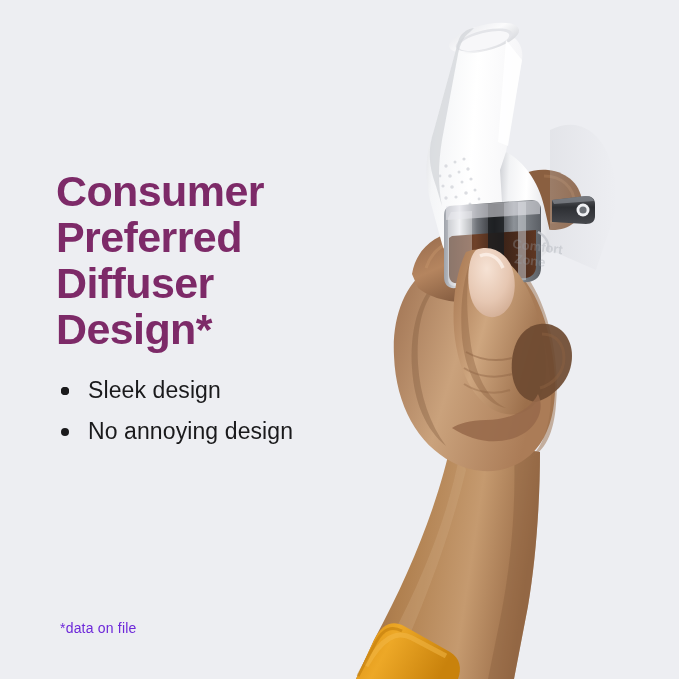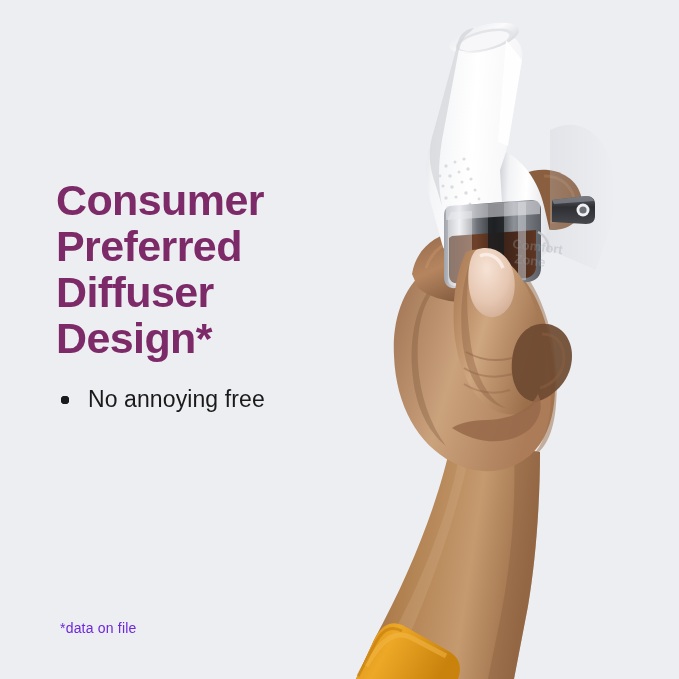--- a/index.html
+++ b/index.html
@@ -20,21 +20,21 @@
     width: 679px;
     height: 679px;
     background: #edeef2;
     overflow: hidden;
   }
 
   
   .copy-block {
     position: absolute;
     left: 56px;
-    top: 177px;
+    top: 168px;
     width: 300px;
   }
 
   .headline {
     margin: 0;
     font-size: 43px;
     line-height: 46px;
     font-weight: 700;
     letter-spacing: -0.6px;
     color: #7d2a68;
@@ -323,23 +323,24 @@
 Preferred
 Diffuser
 Design*</h1>
 
     <ul class="bullets">
       <li class="bullet-row">
         <span class="bullet-dot"></span>
       </li>
       <li class="bullet-row">
         <span class="bullet-dot"></span>
+        <span style="white-space: pre-line;">Sleek design</span>
       </li>
       <li class="bullet-row">
         <span class="bullet-dot"></span>
-        <span style="white-space: pre-line;">No annoying free</span>
+        <span style="white-space: pre-line;">No annoying design</span>
       </li>
     </ul>
   </div>
 
   <div class="footnote">*data on file</div>
 
 </div>
 
 </body></html>

